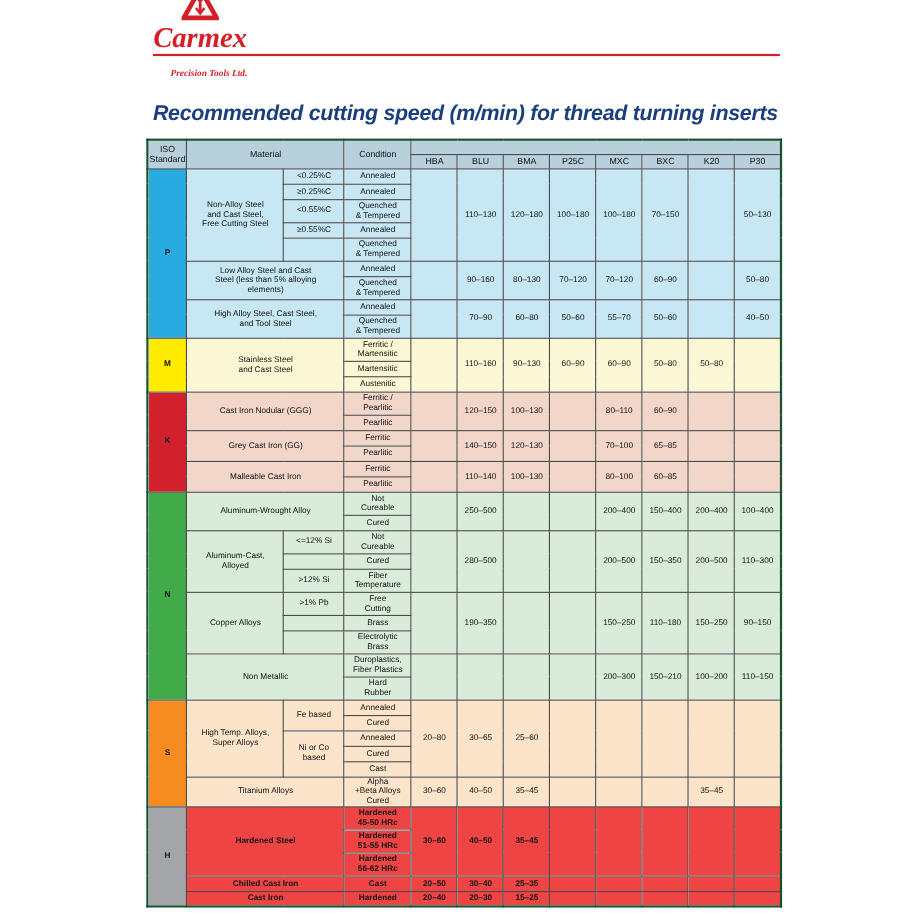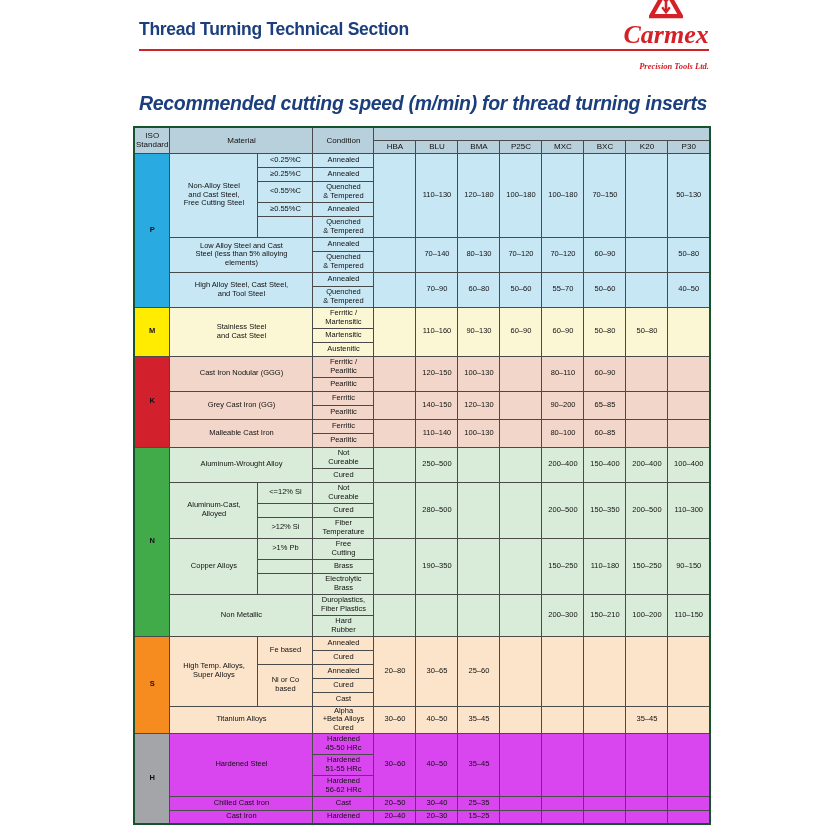--- a/index.html
+++ b/index.html
@@ -32,30 +32,29 @@
   th.grade{font-size:8.5px;height:12px;}
   th.corner{font-size:8px;}
   .c-mat{text-align:left;padding-left:4px;}
   .c-val{font-size:8px;white-space:nowrap;}
   .c-letter{font-size:26px;font-weight:bold;color:#000;padding:0;}
   .sec-p{background:#c8e7f5;}  .letter-p{background:#29abe2;}
   .sec-m{background:#fbf7d4;}  .letter-m{background:#ffec00;}
   .sec-k{background:#f2d6c9;}  .letter-k{background:#d2202d;}
   .sec-n{background:#d9ecd9;}  .letter-n{background:#41ab49;}
   .sec-s{background:#fbe4ca;}  .letter-s{background:#f68b1f;}
-  .sec-h{background:#d946ef;}  .letter-h{background:#a3a5a8;}
+  .sec-h{background:#ef4444;font-weight:bold;}  .letter-h{background:#a3a5a8;}
   tr.sec-start td{border-top:1.5px solid #333;}
 </style>
 </head>
 <body>
 
 <div class="page">
 
   <div class="top-header">
-    <div class="doc-title">Thread Turning Technical Section</div>
     <div class="brand">
       <div class="brand-emblem">
         <svg width="34" height="32" viewBox="0 0 40 37">
           <path d="M20 3 L37.5 34 L2.5 34 Z" fill="none" stroke="#d42027" stroke-width="5"></path>
           <circle cx="20" cy="13.5" r="3.4" fill="#d42027"></circle>
           <path d="M20 16 L20 28" stroke="#d42027" stroke-width="3" fill="none"></path>
           <path d="M15.5 23.5 L20 29.5 L24.5 23.5" stroke="#d42027" stroke-width="2.6" fill="none"></path>
         </svg>
         <span class="brand-reg">®</span>
       </div>
@@ -134,21 +133,21 @@
           <td class="c-sub sec-p"></td>
           <td class="c-cond sec-p">Quenched
 &amp; Tempered</td>
         </tr>
         <tr style="height: 14px; padding-left: 16px;">
           <td rowspan="2" colspan="2" class="c-mat sec-p">Low Alloy Steel and Cast
 Steel (less than 5% alloying
 elements)</td>
           <td class="c-cond sec-p">Annealed</td>
           <td rowspan="2" class="c-val sec-p"></td>
-          <td rowspan="2" class="c-val sec-p">70–140</td>
+          <td rowspan="2" class="c-val sec-p">90–160</td>
           <td rowspan="2" class="c-val sec-p">80–130</td>
           <td rowspan="2" class="c-val sec-p">70–120</td>
           <td rowspan="2" class="c-val sec-p">70–120</td>
           <td rowspan="2" class="c-val sec-p">60–90</td>
           <td rowspan="2" class="c-val sec-p"></td>
           <td rowspan="2" class="c-val sec-p">50–80</td>
         </tr>
         <tr style="height: 21px;">
           <td class="c-cond sec-p">Quenched
 &amp; Tempered</td>
@@ -208,21 +207,21 @@
         <tr style="height: 14px;">
           <td class="c-cond sec-k">Pearlitic</td>
         </tr>
         <tr style="height: 14px;">
           <td rowspan="2" colspan="2" class="c-mat sec-k">Grey Cast Iron (GG)</td>
           <td class="c-cond sec-k">Ferritic</td>
           <td rowspan="2" class="c-val sec-k"></td>
           <td rowspan="2" class="c-val sec-k">140–150</td>
           <td rowspan="2" class="c-val sec-k">120–130</td>
           <td rowspan="2" class="c-val sec-k"></td>
-          <td rowspan="2" class="c-val sec-k">90–200</td>
+          <td rowspan="2" class="c-val sec-k">70–100</td>
           <td rowspan="2" class="c-val sec-k">65–85</td>
           <td rowspan="2" class="c-val sec-k"></td>
           <td rowspan="2" class="c-val sec-k"></td>
         </tr>
         <tr style="height: 14px;">
           <td class="c-cond sec-k">Pearlitic</td>
         </tr>
         <tr style="height: 14px;">
           <td rowspan="2" colspan="2" class="c-mat sec-k">Malleable Cast Iron</td>
           <td class="c-cond sec-k">Ferritic</td>

